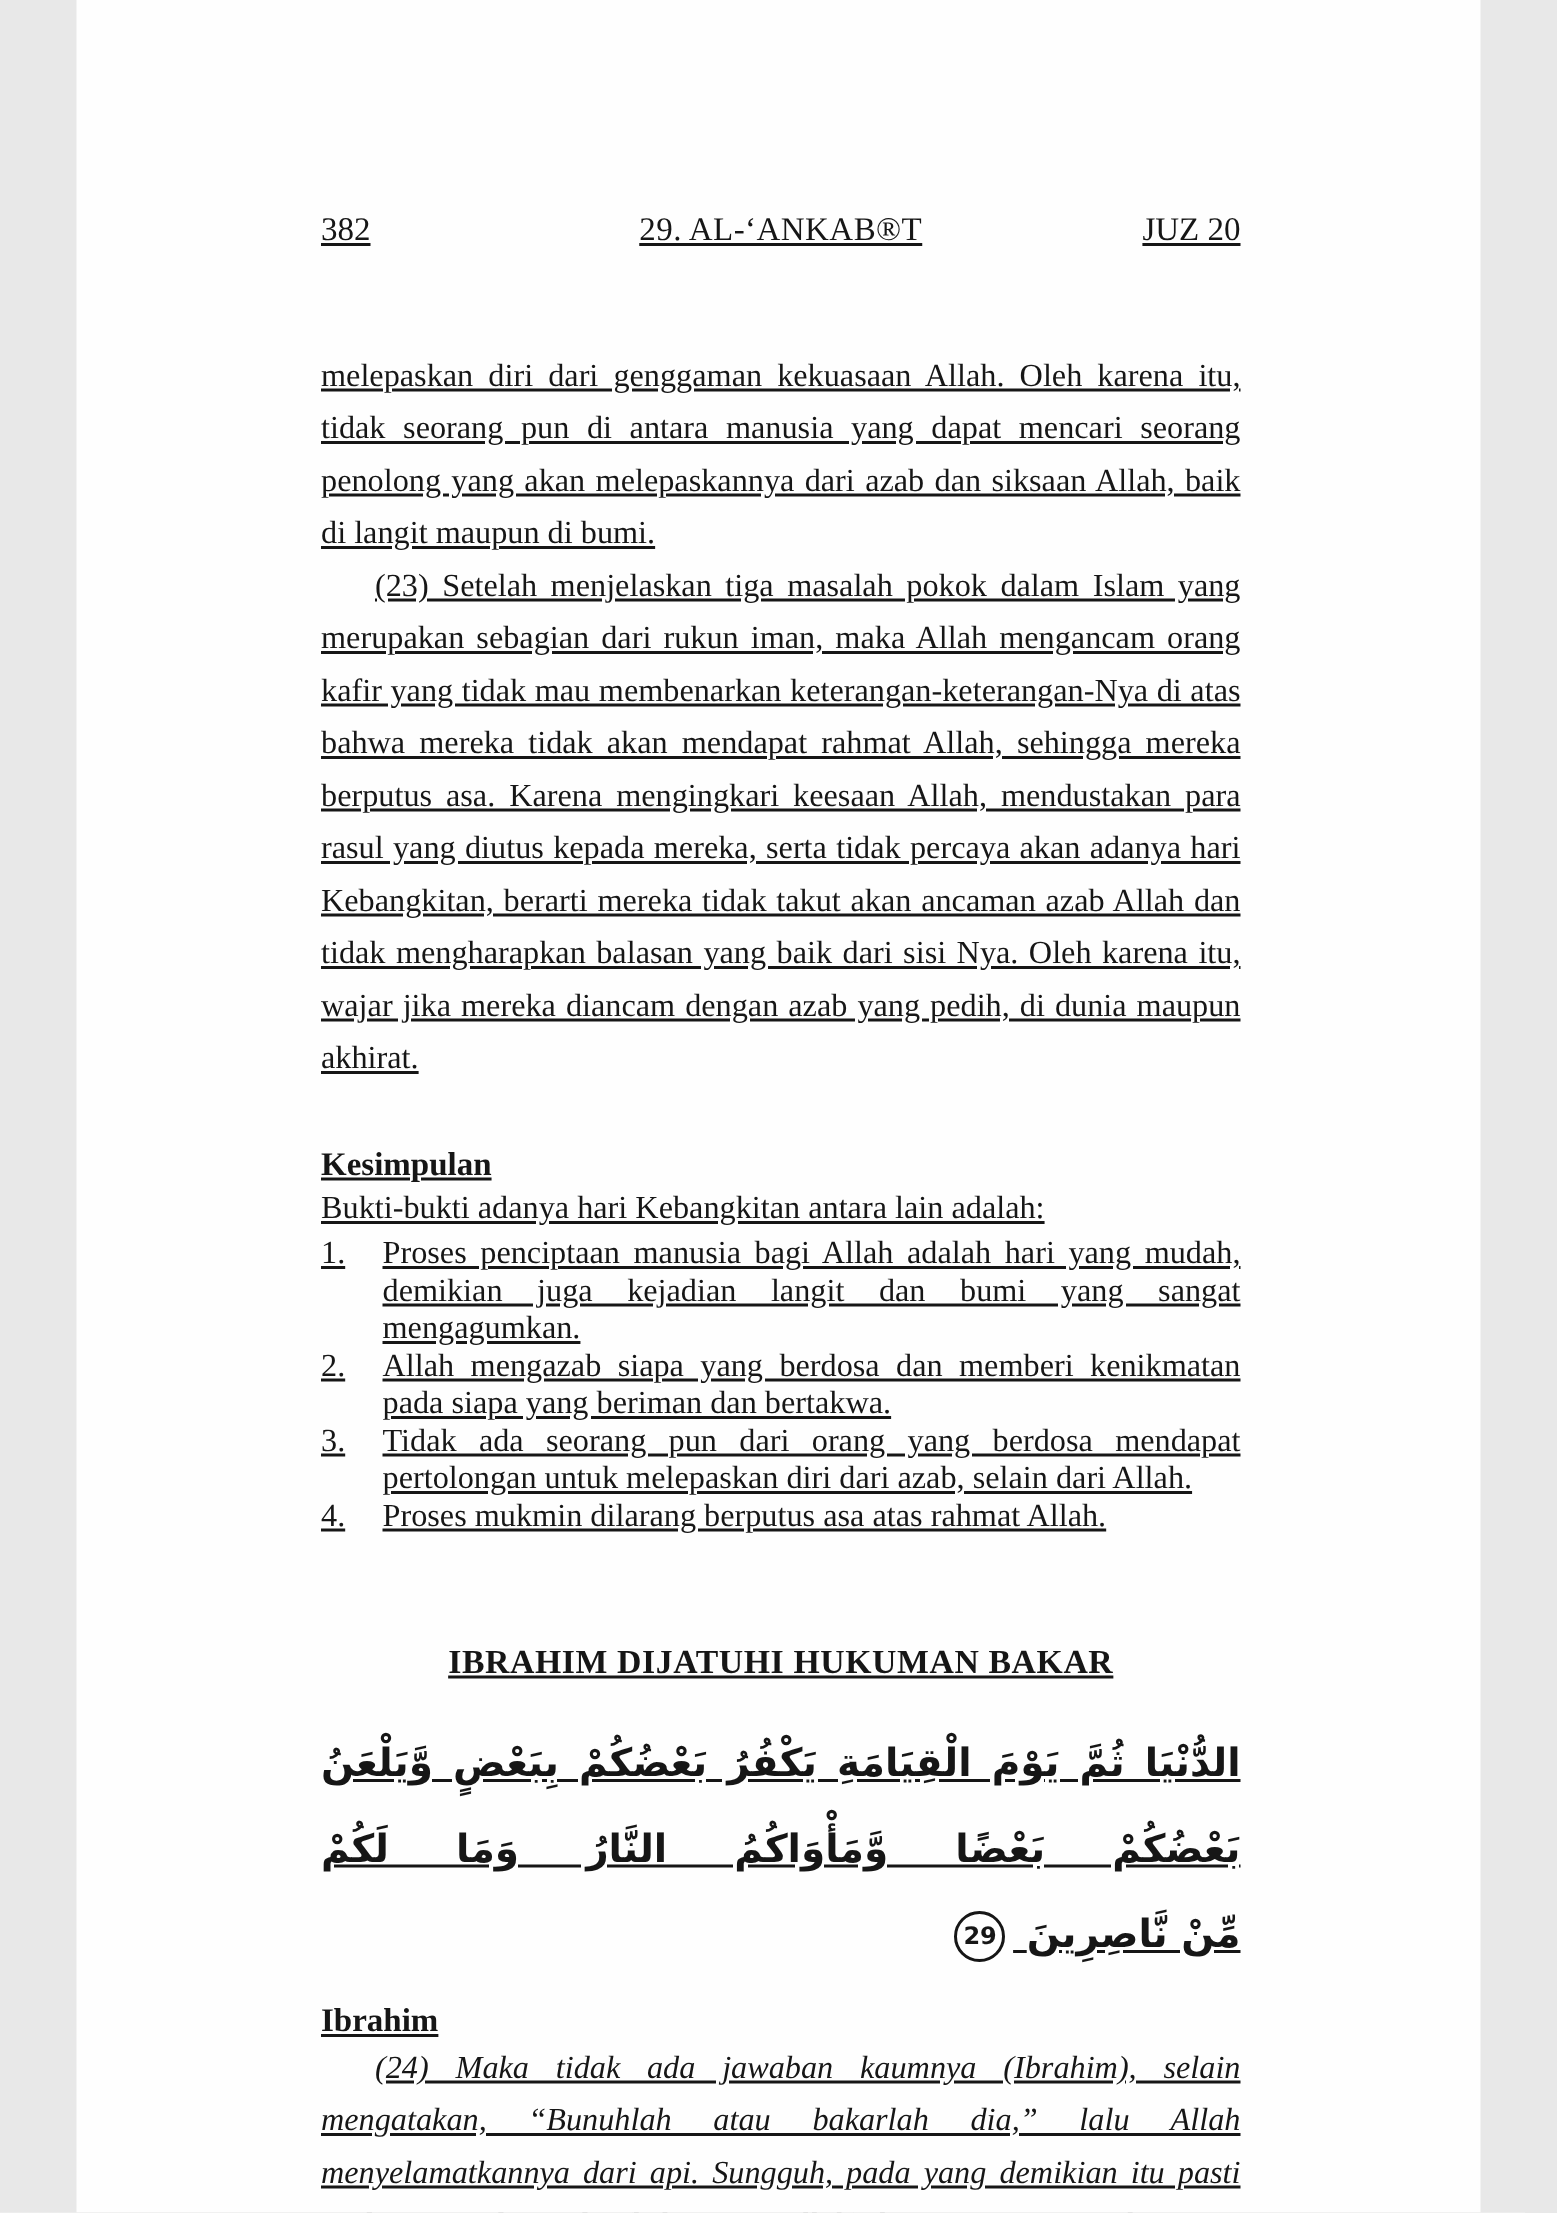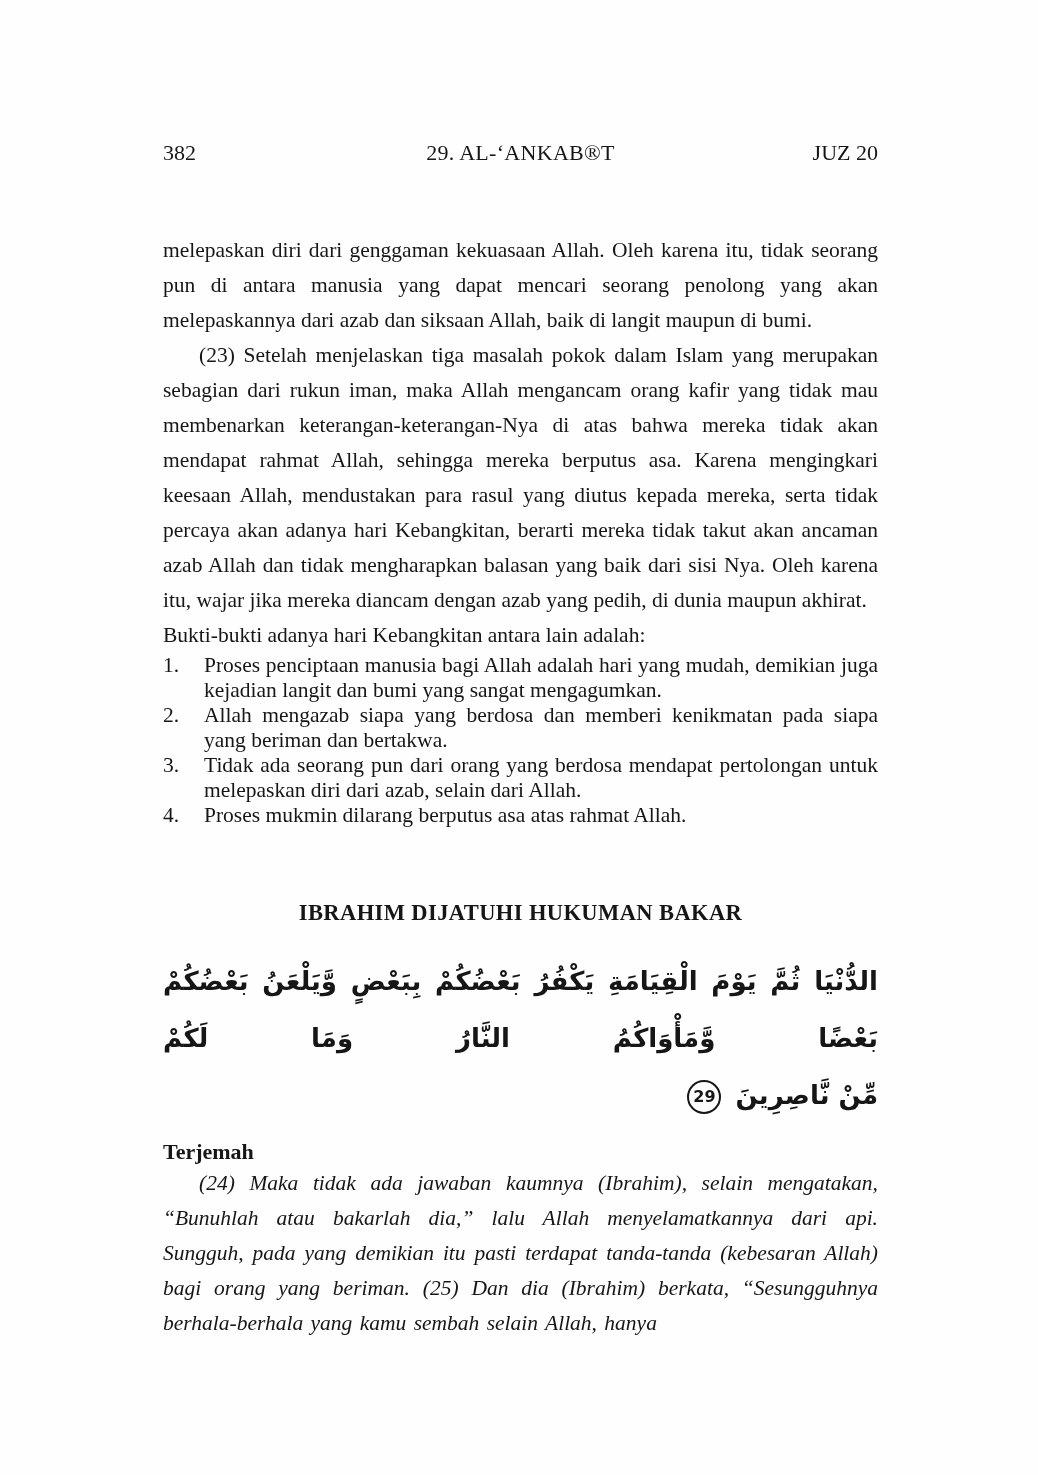--- a/index.html
+++ b/index.html
@@ -1,26 +1,27 @@
 <!DOCTYPE html>
 <html><head>
 <meta charset="utf-8">
 <style>
   html, body { margin: 0; padding: 0; background: #e8e8e8; }
   .page {
     position: relative;
-    width: 1038px;
+    width: 936px;
     height: 1475px;
     margin: 0 auto;
     background: #fefefe;
     box-sizing: border-box;
     padding: 140px 160px 0 163px;
     font-family: "Liberation Serif", serif;
     color: #161616;
     overflow: hidden;
+    text-decoration: underline;
   }
   .header {
     display: grid;
     grid-template-columns: 1fr auto 1fr;
     align-items: baseline;
     font-size: 22px;
     line-height: 26px;
     margin-bottom: 67px;
   }
   .h-left  { justify-self: start; }
@@ -101,20 +102,21 @@
 
   <div class="header">
     <span class="h-left">382</span>
     <span class="h-center">29. AL-‘ANKAB®T</span>
     <span class="h-right">JUZ 20</span>
   </div>
 
   <p class="body-para">melepaskan diri dari genggaman kekuasaan Allah. Oleh karena itu, tidak seorang pun di antara manusia yang dapat mencari seorang penolong yang akan melepaskannya dari azab dan siksaan Allah, baik di langit maupun di bumi.</p>
   <p class="body-para indent">(23) Setelah menjelaskan tiga masalah pokok dalam Islam yang merupakan sebagian dari rukun iman, maka Allah mengancam orang kafir yang tidak mau membenarkan keterangan-keterangan-Nya di atas bahwa mereka tidak akan mendapat rahmat Allah, sehingga mereka berputus asa. Karena mengingkari keesaan Allah, mendustakan para rasul yang diutus kepada mereka, serta tidak percaya akan adanya hari Kebangkitan, berarti mereka tidak takut akan ancaman azab Allah dan tidak mengharapkan balasan yang baik dari sisi Nya. Oleh karena itu, wajar jika mereka diancam dengan azab yang pedih, di dunia maupun akhirat.</p>
 
+  <h3 class="subheading mt-kesimpulan">Kesimpulan</h3>
   <p class="body-para">Bukti-bukti adanya hari Kebangkitan antara lain adalah:</p>
   <div class="list">
       <div class="list-row">
         <span class="list-num">1.</span>
         <span class="list-text">Proses penciptaan manusia bagi Allah adalah hari yang mudah, demikian juga kejadian langit dan bumi yang sangat mengagumkan.</span>
       </div>
       <div class="list-row">
         <span class="list-num">2.</span>
         <span class="list-text">Allah mengazab siapa yang berdosa dan memberi kenikmatan pada siapa yang beriman dan bertakwa.</span>
       </div>
@@ -128,16 +130,16 @@
       </div>
     </div>
 
   <h2 class="section-heading">IBRAHIM DIJATUHI HUKUMAN BAKAR</h2>
 
   <div class="arabic-block" dir="rtl">
       <div class="arabic-line"><span>الدُّنْيَا ثُمَّ يَوْمَ الْقِيَامَةِ يَكْفُرُ بَعْضُكُمْ بِبَعْضٍ وَّيَلْعَنُ بَعْضُكُمْ بَعْضًا وَّمَأْوَاكُمُ النَّارُ وَمَا لَكُمْ</span></div>
       <div class="arabic-line arabic-last"><span>مِّنْ نَّاصِرِينَ</span> <span class="verse-badge">29</span></div>
     </div>
 
-  <h3 class="subheading mt-terjemah">Terjemah</h3>
+  <h3 class="subheading mt-terjemah">Ibrahim</h3>
   <p class="body-para italic indent">(24) Maka tidak ada jawaban kaumnya (Ibrahim), selain mengatakan, “Bunuhlah atau bakarlah dia,” lalu Allah menyelamatkannya dari api. Sungguh, pada yang demikian itu pasti terdapat tanda-tanda (kebesaran Allah) bagi orang yang beriman. (25) Dan dia (Ibrahim) berkata, “Sesungguhnya berhala-berhala yang kamu sembah selain Allah, hanya</p>
 
 </div>
 
 </body></html>

